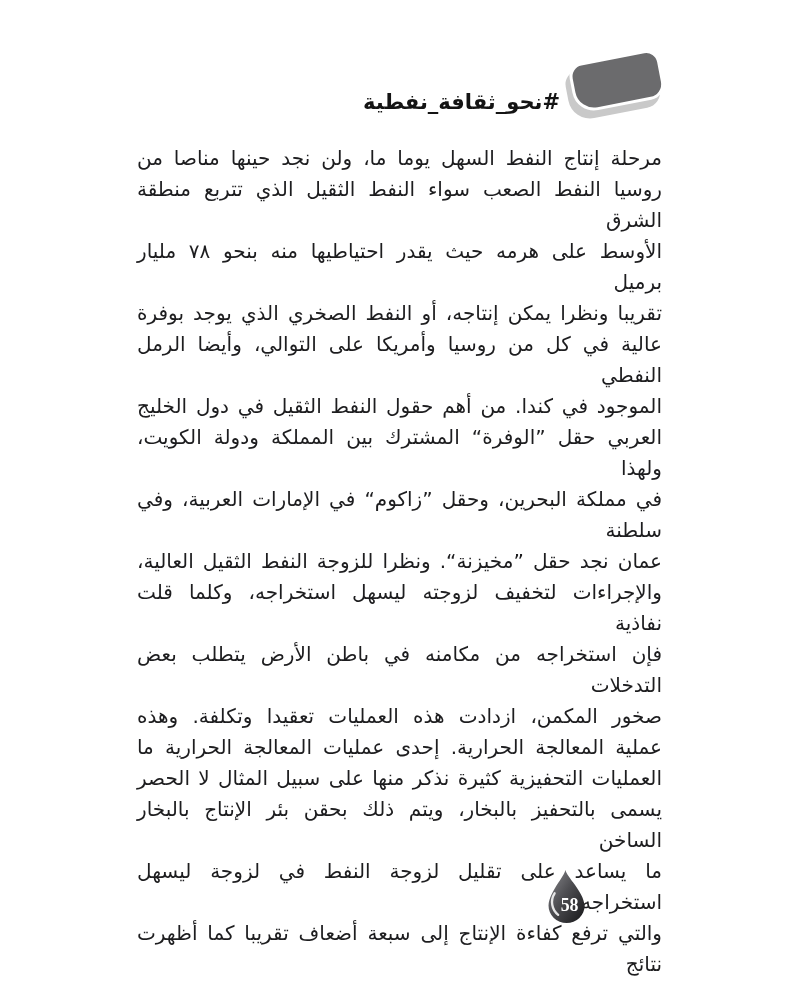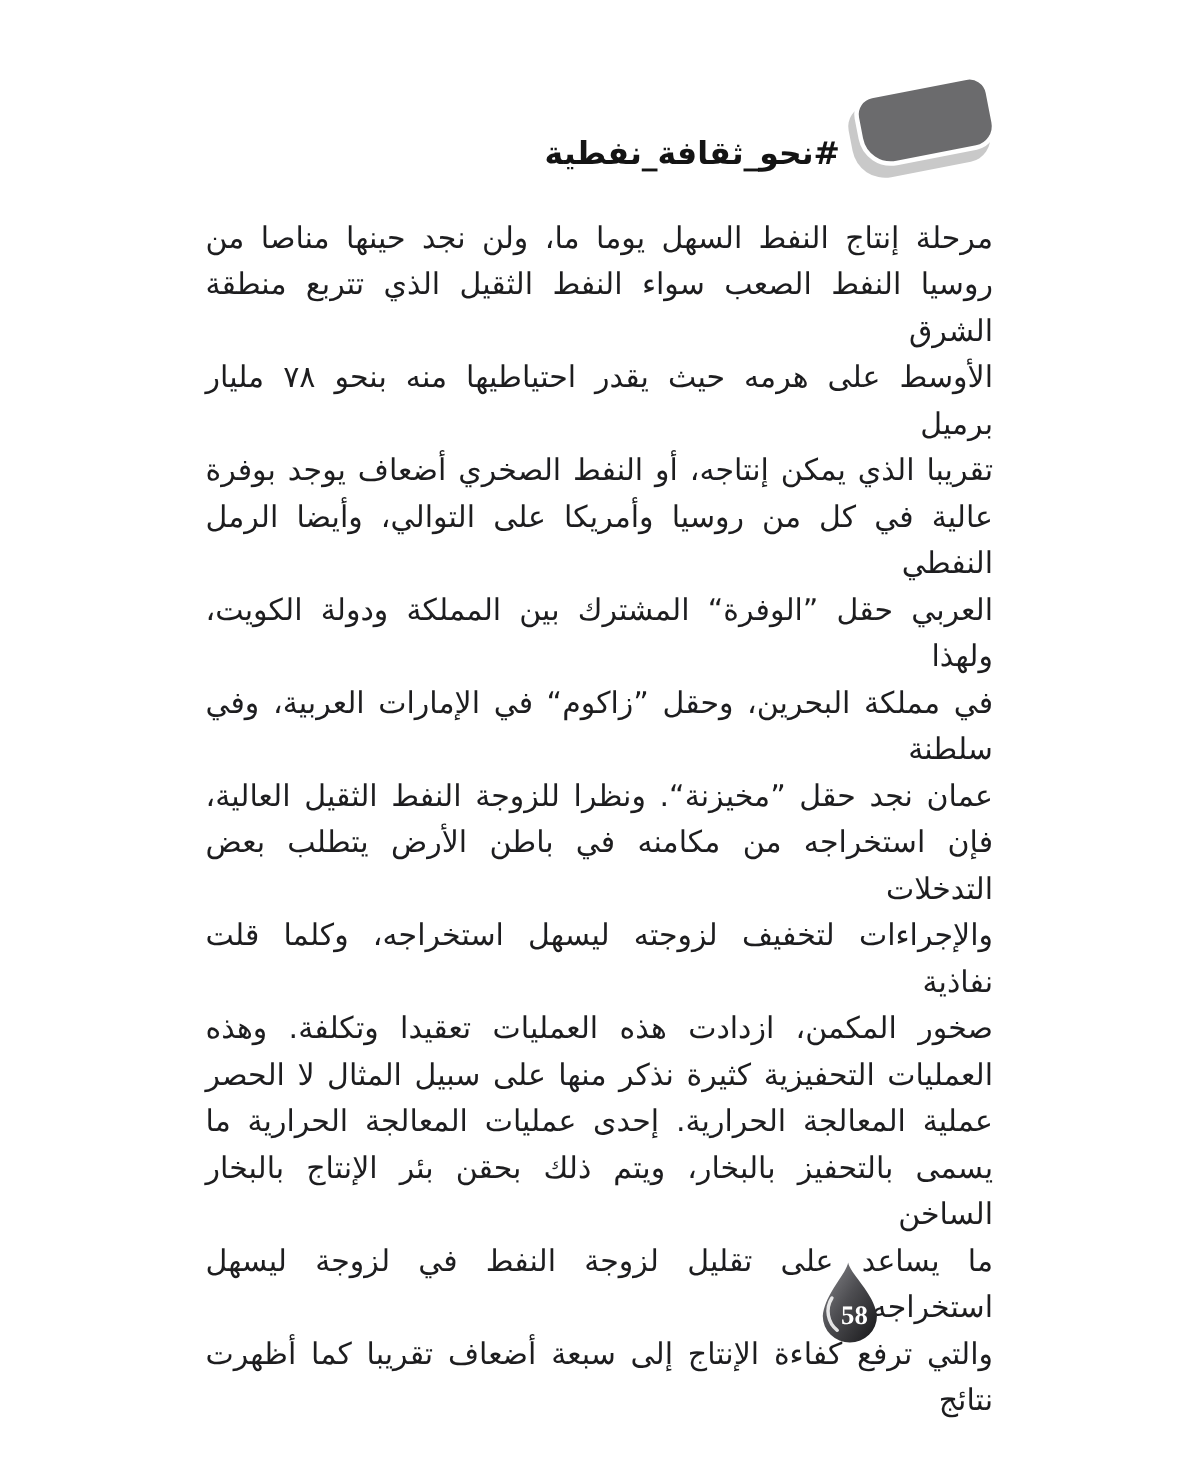--- a/index.html
+++ b/index.html
@@ -59,21 +59,21 @@
   .line {
     text-align: justify;
     text-align-last: justify;
     white-space: normal;
     word-spacing: 1px;
   }
 
   
   .page-drop {
     position: absolute;
-    top: 840px;
+    top: 868px;
     left: 546px;
     width: 42px;
     height: 58px;
   }
   .page-drop svg { display: block; width: 100%; height: 100%; }
   .drop-number {
     font-family: "Liberation Serif", "DejaVu Serif", serif;
     font-weight: bold;
     font-size: 17px;
     fill: #ffffff;
@@ -88,30 +88,31 @@
     <div class="corner-shadow"></div>
     <div class="corner-sheet"></div>
   </div>
 
   <div class="hashtag">#نحو_ثقافة_نفطية</div>
 
   <div class="body-text">
     <div class="line">مرحلة إنتاج النفط السهل يوما ما، ولن نجد حينها مناصا من</div>
     <div class="line">روسيا النفط الصعب سواء النفط الثقيل الذي تتربع منطقة الشرق</div>
     <div class="line">الأوسط على هرمه حيث يقدر احتياطيها منه بنحو ٧٨ مليار برميل</div>
-    <div class="line">تقريبا الذي يمكن إنتاجه، أو النفط الصخري أضعاف يوجد بوفرة</div>
+    <div class="line">تقريبا ونظرا يمكن إنتاجه، أو النفط الصخري الذي يوجد بوفرة</div>
     <div class="line">عالية في كل من روسيا وأمريكا على التوالي، وأيضا الرمل النفطي</div>
+    <div class="line">الموجود في كندا. من أهم حقول النفط الثقيل في دول الخليج</div>
     <div class="line">العربي حقل ”الوفرة“ المشترك بين المملكة ودولة الكويت، ولهذا</div>
     <div class="line">في مملكة البحرين، وحقل ”زاكوم“ في الإمارات العربية، وفي سلطنة</div>
     <div class="line">عمان نجد حقل ”مخيزنة“. ونظرا للزوجة النفط الثقيل العالية،</div>
+    <div class="line">والإجراءات لتخفيف لزوجته ليسهل استخراجه، وكلما قلت نفاذية</div>
     <div class="line">فإن استخراجه من مكامنه في باطن الأرض يتطلب بعض التدخلات</div>
-    <div class="line">والإجراءات لتخفيف لزوجته ليسهل استخراجه، وكلما قلت نفاذية</div>
     <div class="line">صخور المكمن، ازدادت هذه العمليات تعقيدا وتكلفة. وهذه</div>
+    <div class="line">عملية المعالجة الحرارية. إحدى عمليات المعالجة الحرارية ما</div>
     <div class="line">العمليات التحفيزية كثيرة نذكر منها على سبيل المثال لا الحصر</div>
-    <div class="line">عملية المعالجة الحرارية. إحدى عمليات المعالجة الحرارية ما</div>
     <div class="line">يسمى بالتحفيز بالبخار، ويتم ذلك بحقن بئر الإنتاج بالبخار الساخن</div>
     <div class="line">ما يساعد على تقليل لزوجة النفط في لزوجة ليسهل استخراجه،</div>
     <div class="line">والتي ترفع كفاءة الإنتاج إلى سبعة أضعاف تقريبا كما أظهرت نتائج</div>
 
   </div>
 
   <div class="page-drop">
     <svg viewBox="0 0 40 54">
       <defs>
         <linearGradient id="dropGrad" x1="0" y1="0" x2="1" y2="1">

